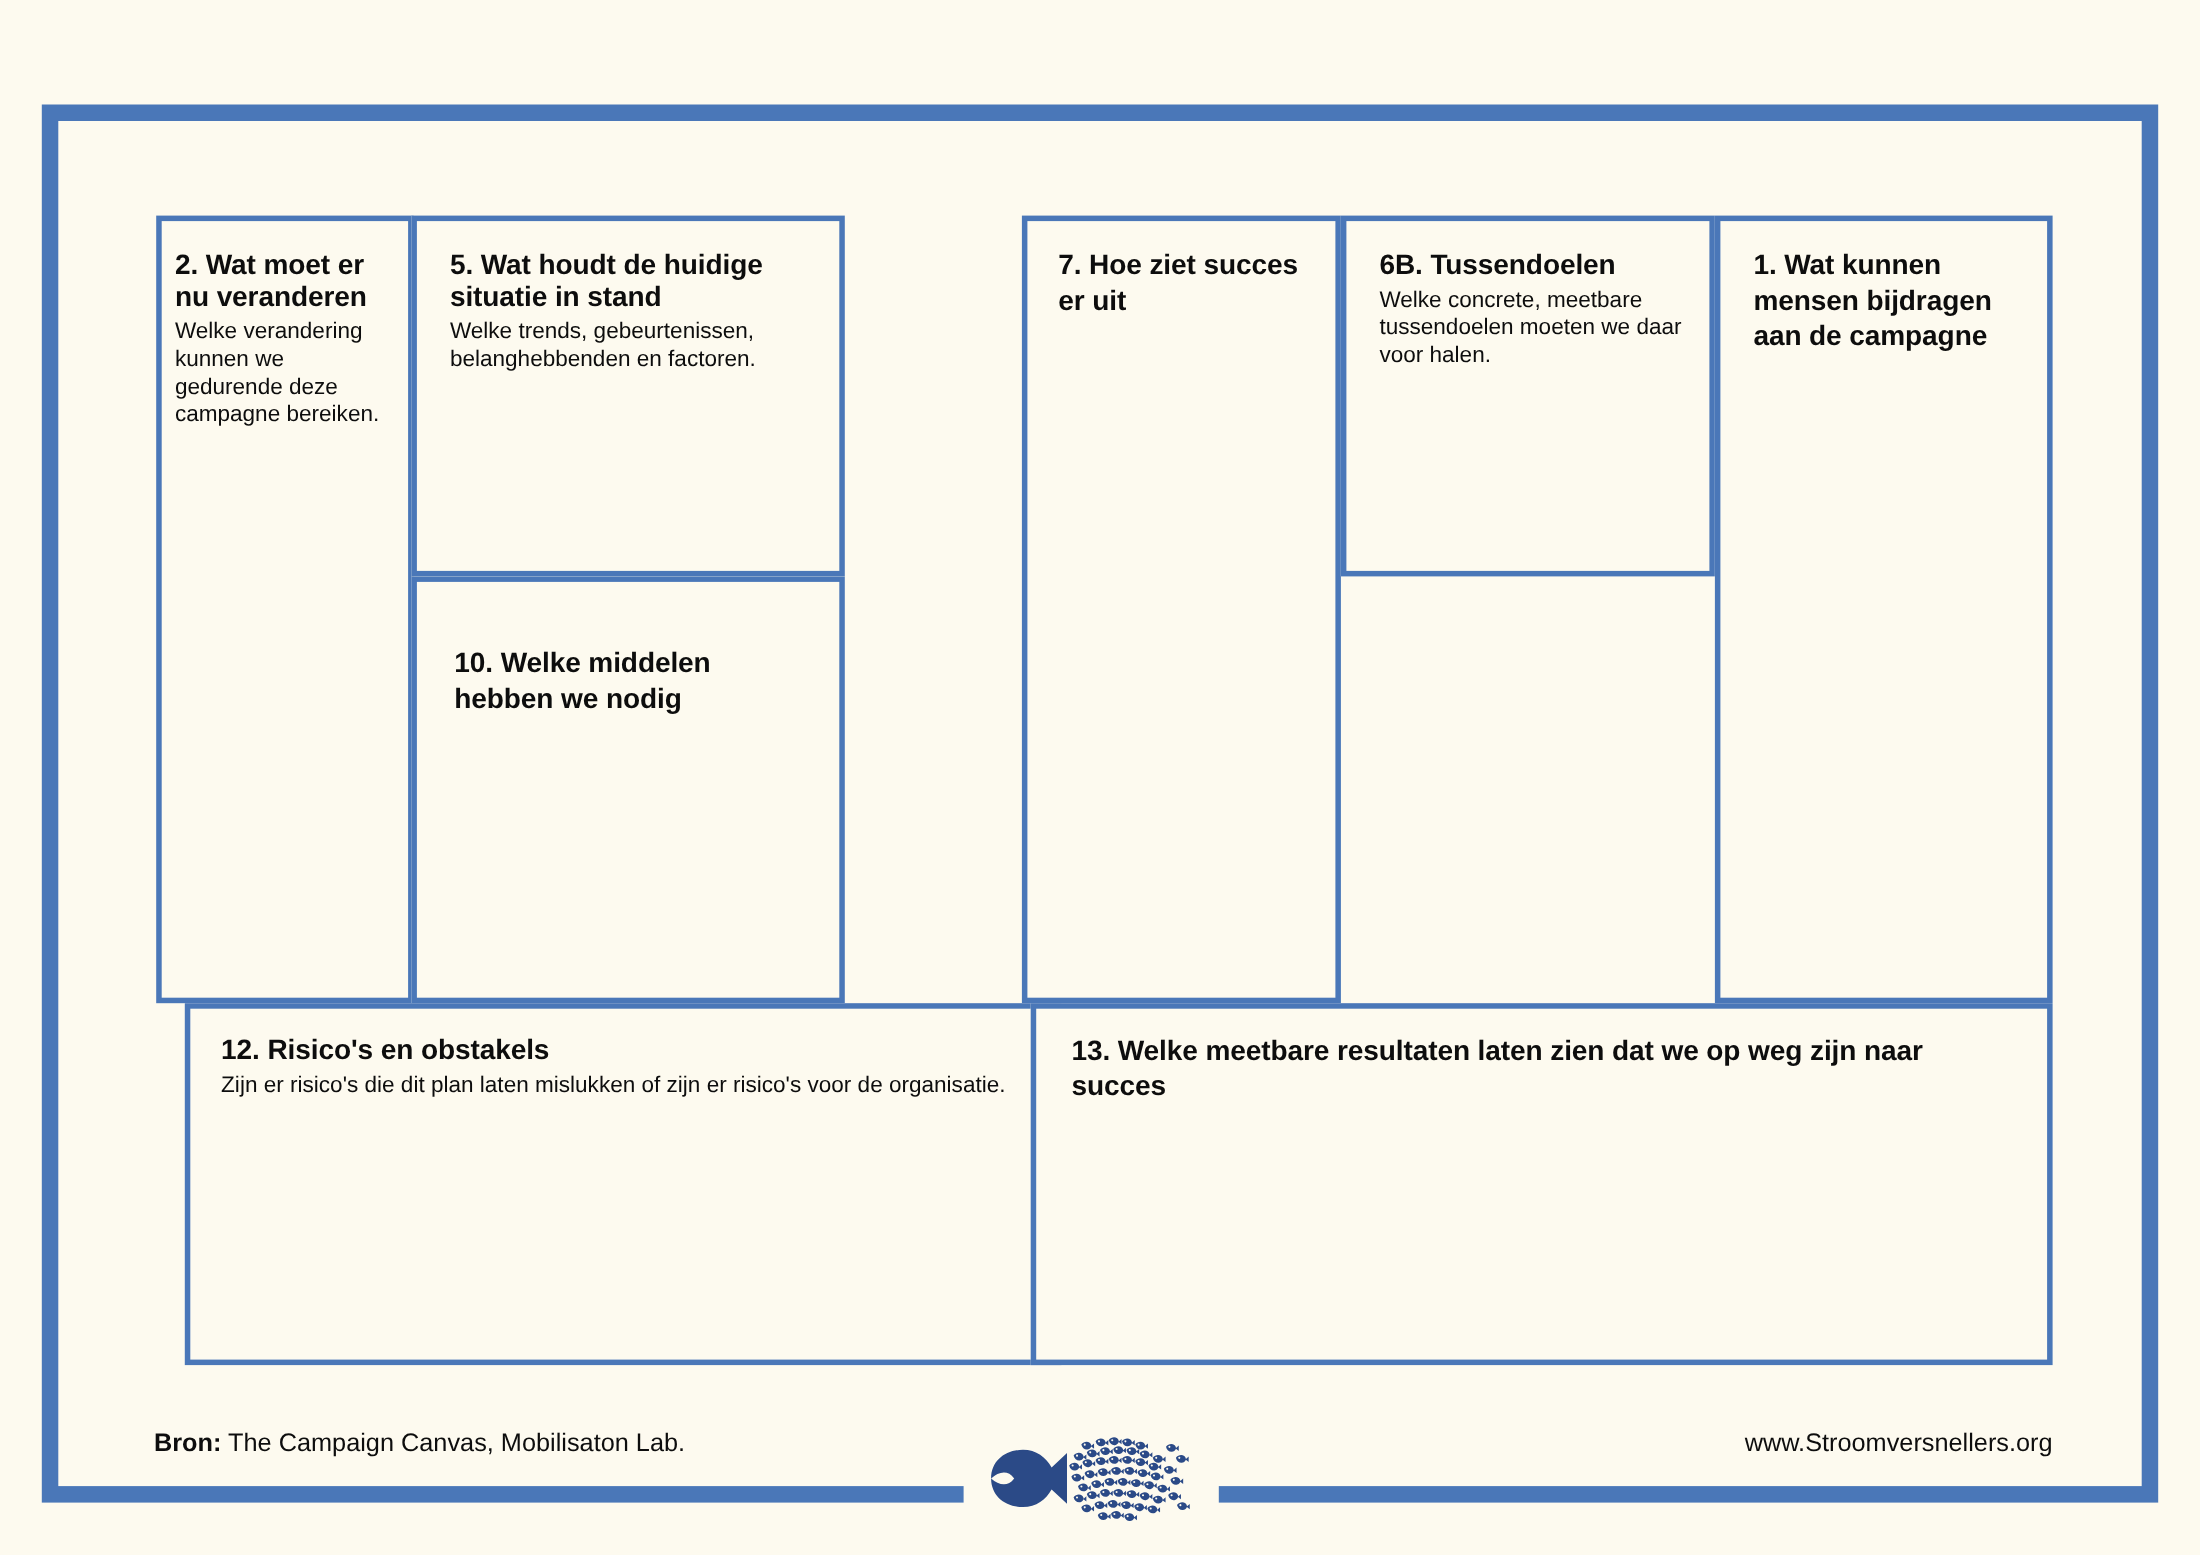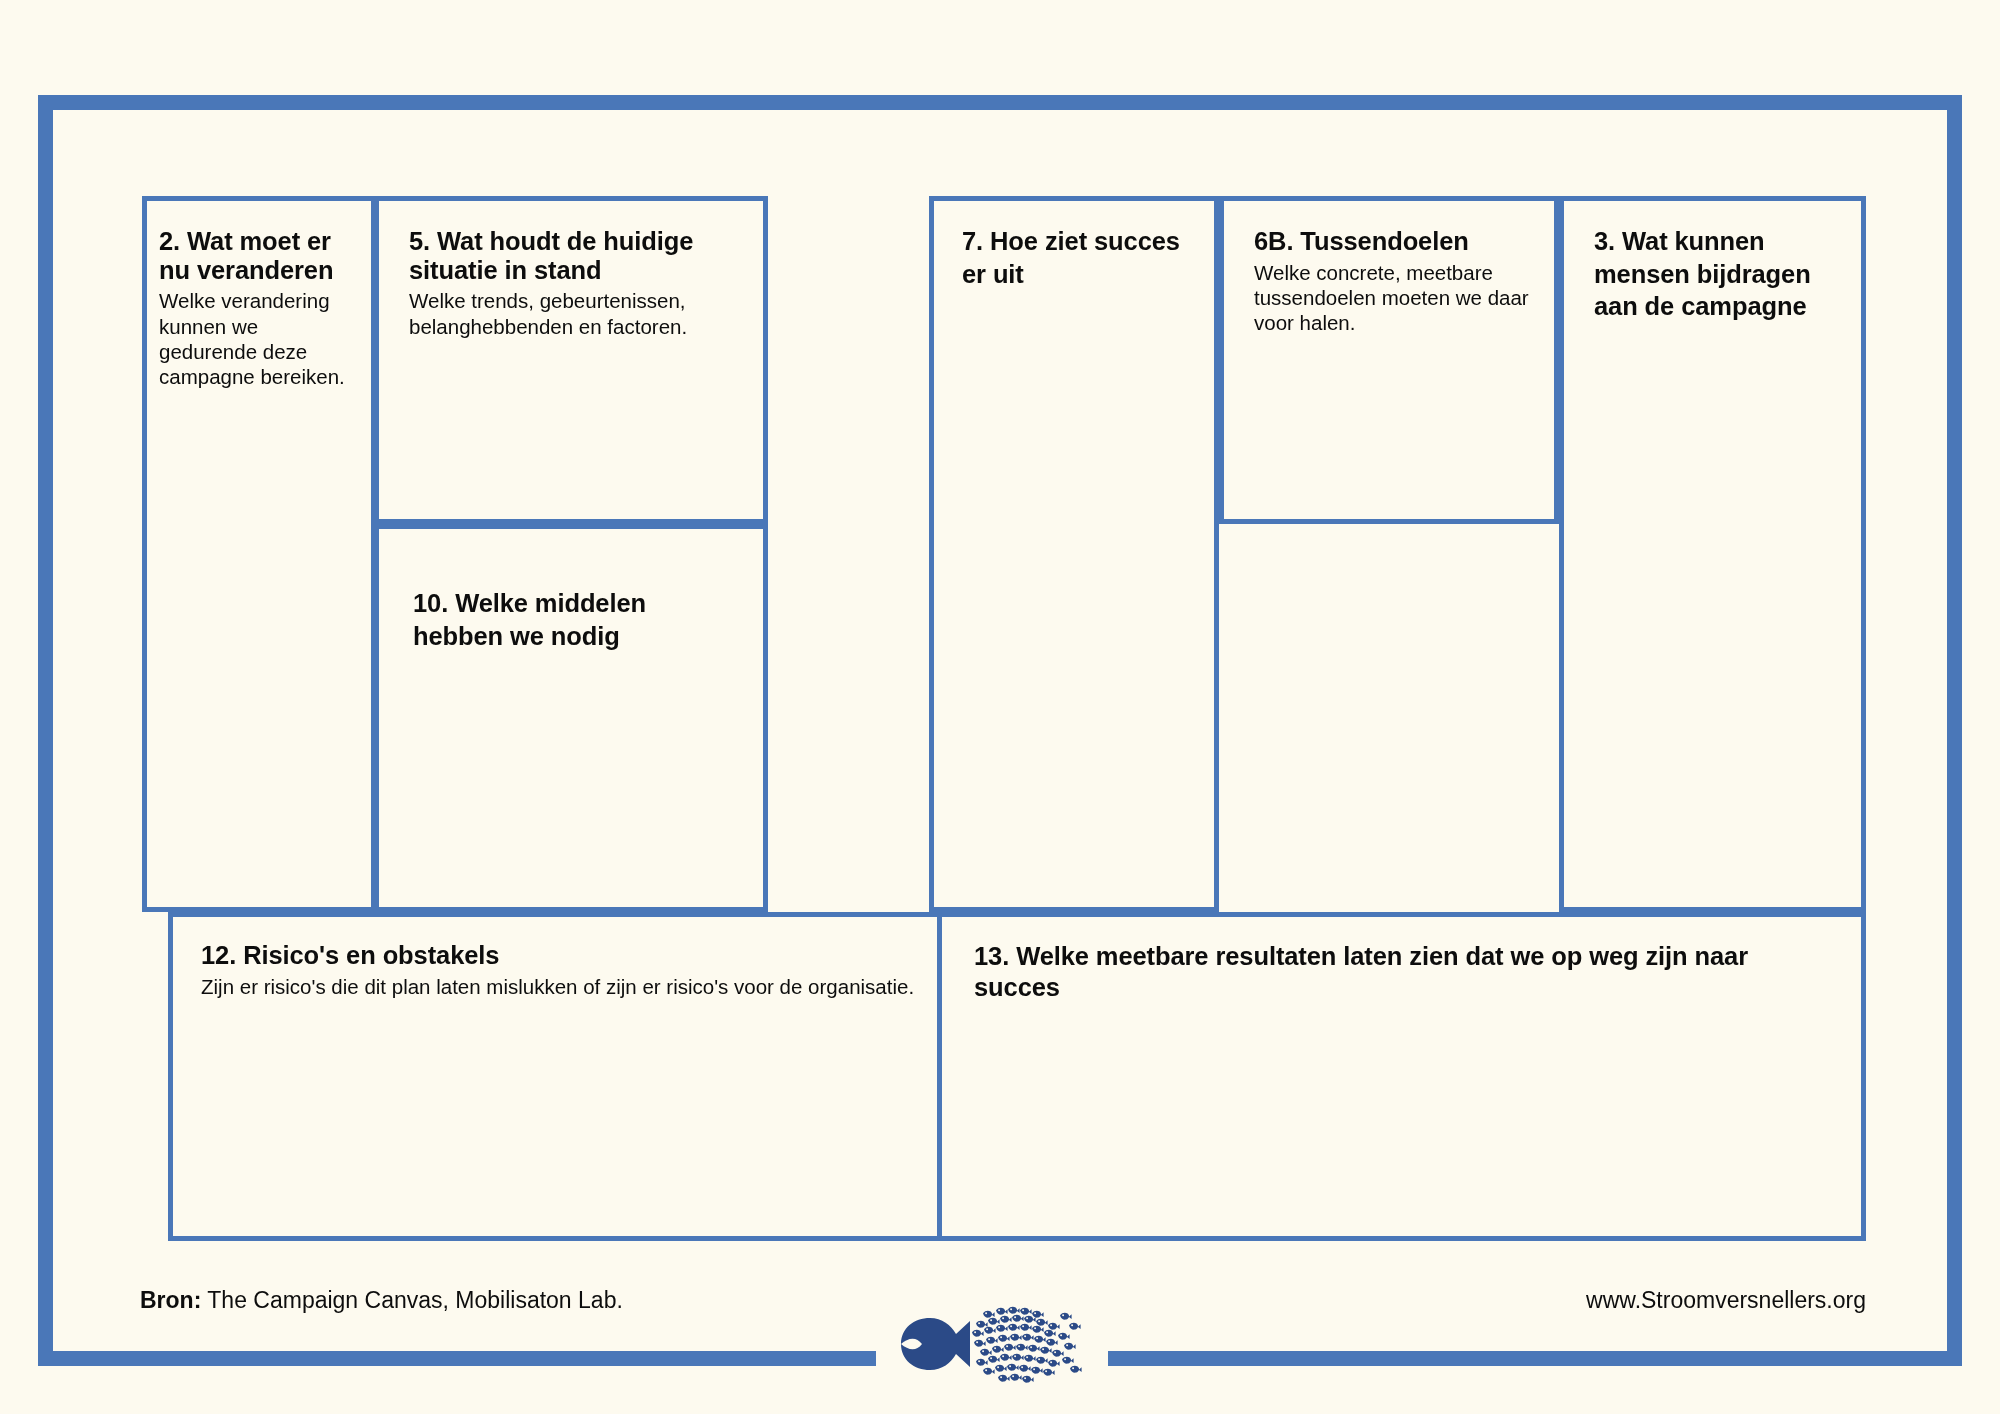--- a/index.html
+++ b/index.html
@@ -97,21 +97,21 @@
   .c-13 h3 { line-height: 1.22; }
 
   
   .footer {
     position: absolute;
     left: 140px;
     top: 1277px;
     width: 1726px;
     height: 46px;
     display: flex;
-    align-items: center;
+    align-items: flex-end;
     justify-content: space-between;
   }
   .footer .bron {
     font-size: 23px;
     line-height: 1;
   }
   .footer .bron b { font-weight: bold; }
   .footer .site {
     font-size: 23px;
     line-height: 1;
@@ -157,21 +157,21 @@
       <p></p>
     </div>
 
     <div class="cell c-6b">
       <h3>6B. Tussendoelen</h3>
       <p>Welke concrete, meetbare tussendoelen moeten we daar voor halen.</p>
     </div>
 
 
     <div class="cell c-9">
-      <h3>3. Wat kunnen mensen bijdragen aan de campagne</h3>
+      <h3>1. Wat kunnen mensen bijdragen aan de campagne</h3>
       <p></p>
     </div>
 
     <div class="cell c-12">
       <h3>12. Risico's en obstakels</h3>
       <p>Zijn er risico's die dit plan laten mislukken of zijn er risico's voor de organisatie.</p>
     </div>
 
     <div class="cell c-13">
       <h3>13. Welke meetbare resultaten laten zien dat we op weg zijn naar succes</h3>

